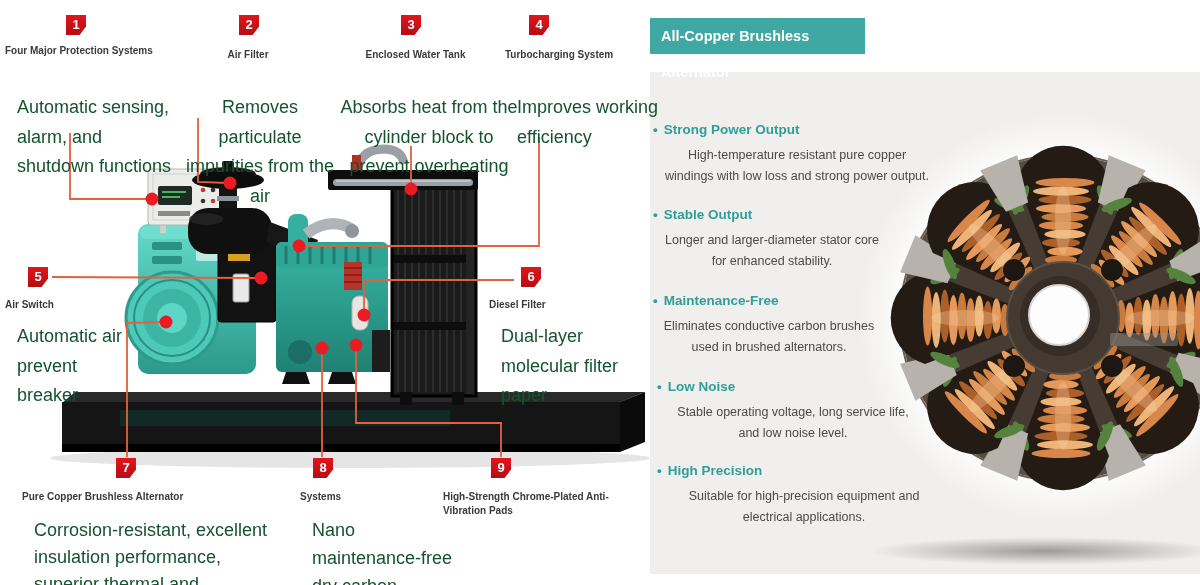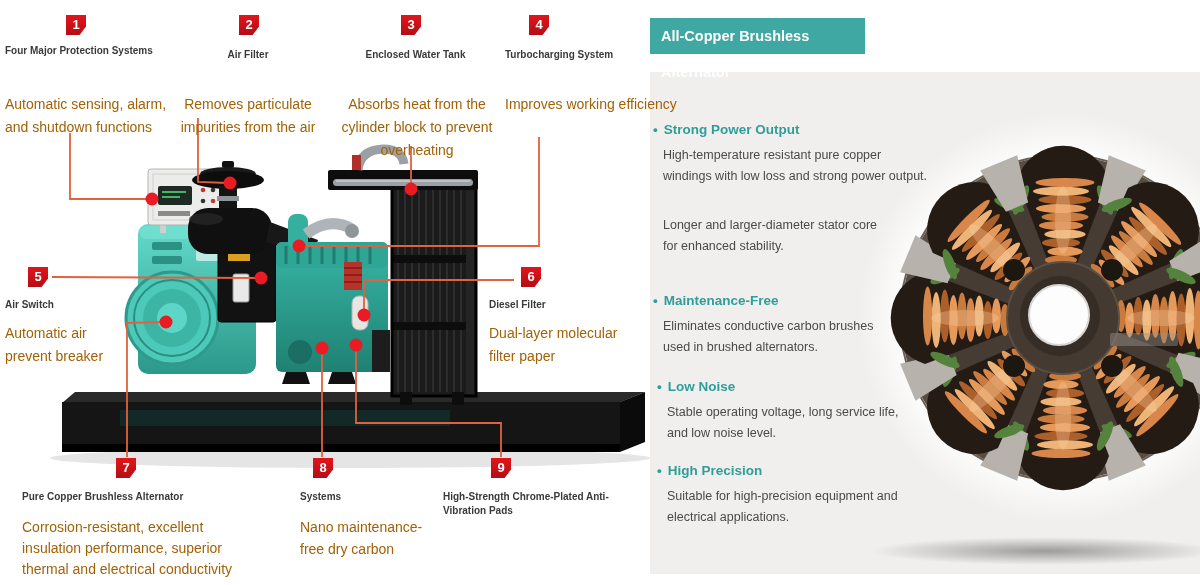--- a/index.html
+++ b/index.html
@@ -9,41 +9,41 @@
 
   
   .badge{position:absolute;width:20px;height:20px;color:#fff;font-size:13px;font-weight:bold;
          text-align:center;line-height:19px;
          background:linear-gradient(#e0161c,#b50d13);
          clip-path:polygon(0 0,100% 0,100% 58%,68% 100%,0 100%);}
 
   
   .item{position:absolute;}
   .item-title{font-size:10px;font-weight:bold;color:#3a3a3a;line-height:1.35;}
-  .item-desc{position:absolute;left:0;font-size:14px;color:#a16207;line-height:1.65;}
+  .item-desc{position:absolute;left:12px;font-size:18px;color:#14532d;line-height:1.65;}
   .center{text-align:center;}
 
   #c1{left:5px;top:44px;width:165px;}   #c1 .item-desc{top:49px;width:162px;}
   #c2{left:168px;top:48px;width:160px;} #c2 .item-desc{top:45px;width:160px;}
   #c3{left:328px;top:48px;width:175px;} #c3 .item-desc{top:45px;width:178px;}
   #c4{left:505px;top:48px;width:115px;} #c4 .item-desc{top:45px;width:172px;}
   #c5{left:5px;top:298px;width:150px;}  #c5 .item-desc{top:24px;width:110px;}
   #c6{left:489px;top:298px;width:150px;}#c6 .item-desc{top:24px;width:135px;}
   #c7{left:22px;top:490px;width:232px;} #c7 .item-desc{top:27px;width:234px;line-height:1.5;}
   #c8{left:300px;top:490px;width:150px;}#c8 .item-desc{top:27px;width:142px;line-height:1.55;}
   #c9{left:443px;top:490px;width:206px;}#c9 .item-desc{top:43px;width:212px;line-height:1.55;}
 
   
   .panel-bg{position:absolute;left:650px;top:72px;width:550px;height:502px;background:#f0efed;}
   .panel-header{position:absolute;left:650px;top:18px;width:204px;height:36px;background:#40a8a2;
                 color:#ffffff;font-size:14.5px;font-weight:bold;line-height:36px;padding-left:11px;}
   .feature{position:absolute;left:653px;width:290px;}
   .feature-heading{font-size:13.5px;font-weight:bold;color:#2f9e98;}
   .feature-heading .dot{margin-right:6px;}
-  .feature-desc{margin:8px 0 0 10px;font-size:12.5px;color:#4a4a4a;line-height:1.65;}
+  .feature-desc{margin:8px 0 0 10px;font-size:12.5px;color:#4a4a4a;line-height:1.65;text-align:center;}
   #f1{top:122px;} #f1 .feature-desc{width:268px;}
   #f2{top:207px;} #f2 .feature-desc{width:218px;}
   #f3{top:293px;} #f3 .feature-desc{width:212px;}
   #f4{top:379px;left:657px;} #f4 .feature-desc{width:252px;}
   #f5{top:463px;left:657px;} #f5 .feature-desc{width:274px;}
 </style>
 </head>
 <body>
 
 <div class="canvas">
@@ -409,20 +409,21 @@
     <div class="item-title">High-Strength Chrome-Plated Anti-Vibration Pads</div>
   </div>
 
   <div class="panel-header">All-Copper Brushless Alternator</div>
 
   <div class="feature" id="f1">
     <div class="feature-heading"><span class="dot">•</span><span>Strong Power Output</span></div>
     <div class="feature-desc">High-temperature resistant pure copper windings with low loss and strong power output.</div>
   </div>
   <div class="feature" id="f2">
+    <div class="feature-heading"><span class="dot">•</span><span>Stable Output</span></div>
     <div class="feature-desc">Longer and larger-diameter stator core for enhanced stability.</div>
   </div>
   <div class="feature" id="f3">
     <div class="feature-heading"><span class="dot">•</span><span>Maintenance-Free</span></div>
     <div class="feature-desc">Eliminates conductive carbon brushes used in brushed alternators.</div>
   </div>
   <div class="feature" id="f4">
     <div class="feature-heading"><span class="dot">•</span><span>Low Noise</span></div>
     <div class="feature-desc">Stable operating voltage, long service life, and low noise level.</div>
   </div>

